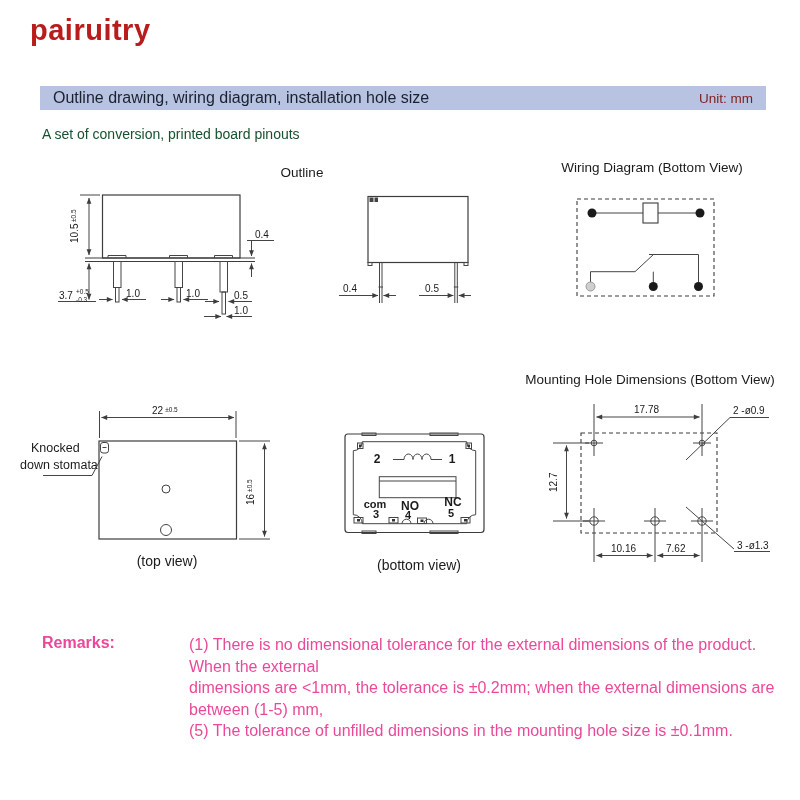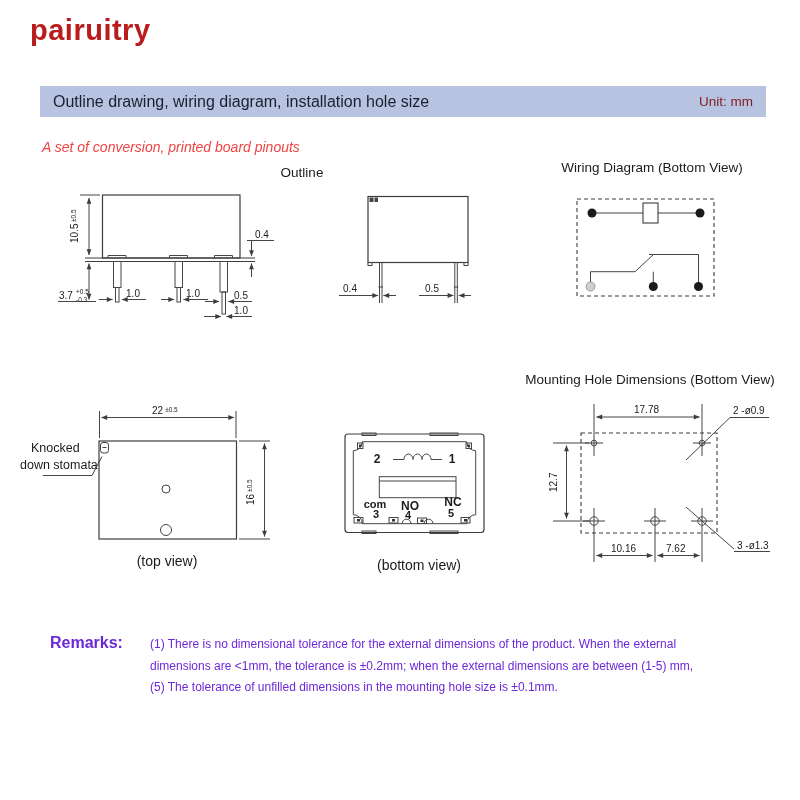--- a/index.html
+++ b/index.html
@@ -1,42 +1,42 @@
 <!DOCTYPE html>
 <html><head>
 <meta charset="utf-8">
 <style>
   html,body{margin:0;padding:0;background:#fff;}
   #page{position:relative;width:800px;height:800px;background:#ffffff;overflow:hidden;
         font-family:"Liberation Sans",sans-serif;}
   #brand{position:absolute;left:30px;top:14px;font-size:29px;font-weight:600;
          color:#b91c1c;letter-spacing:.5px;}
-  #hdrbar{position:absolute;left:40px;top:86px;width:726px;height:31px;background:#b8c3e2;
+  #hdrbar{position:absolute;left:40px;top:86px;width:726px;height:24px;background:#b8c3e2;
           display:flex;align-items:center;justify-content:space-between;box-sizing:border-box;
           padding:0 13px;}
   #hdrbar .t{font-size:16px;color:#18222e;}
   #hdrbar .u{font-size:13.5px;color:#7f1d1d;}
-  #intro{position:absolute;left:42px;top:139px;font-size:14px;color:#ef4444;font-style:italic;}
+  #intro{position:absolute;left:42px;top:126px;font-size:14px;color:#14532d;}
   #drawing{position:absolute;left:0;top:150px;}
   svg text{font-family:"Liberation Sans",sans-serif;fill:#1b1b1b;}
   .ttl{font-size:13.5px;}
   .cap{font-size:14px;}
   .dt{font-size:10px;}
   .dts{font-size:6.5px;}
   .pin{font-size:12px;font-weight:600;}
   .pins{font-size:11px;font-weight:600;}
   .ann{font-size:12.5px;}
   .ln{stroke:#454545;stroke-width:1;fill:none;}
   .bd{stroke:#3d3d3d;stroke-width:1.2;fill:none;}
   .dash{stroke:#3d3d3d;stroke-width:1.1;fill:none;stroke-dasharray:4 3;}
   .dot{fill:#1a1a1a;stroke:none;}
   .dotg{fill:#cfcfcf;stroke:#9a9a9a;stroke-width:1;}
-  #remarks{position:absolute;left:50px;top:634px;display:flex;color:#6d28d9;}
+  #remarks{position:absolute;left:42px;top:634px;display:flex;color:#ec4899;gap:47px;}
   #remarks .lbl{font-size:16px;font-weight:bold;width:100px;flex:0 0 auto;}
-  #remarks .body{font-size:12px;line-height:21.5px;max-width:630px;}
+  #remarks .body{font-size:16px;line-height:21.5px;max-width:630px;}
 </style>
 </head>
 <body>
 
 <div id="page">
 
   <div id="brand">pairuitry</div>
 
   <div id="hdrbar">
     <span class="t">Outline drawing, wiring diagram, installation hole size</span>

